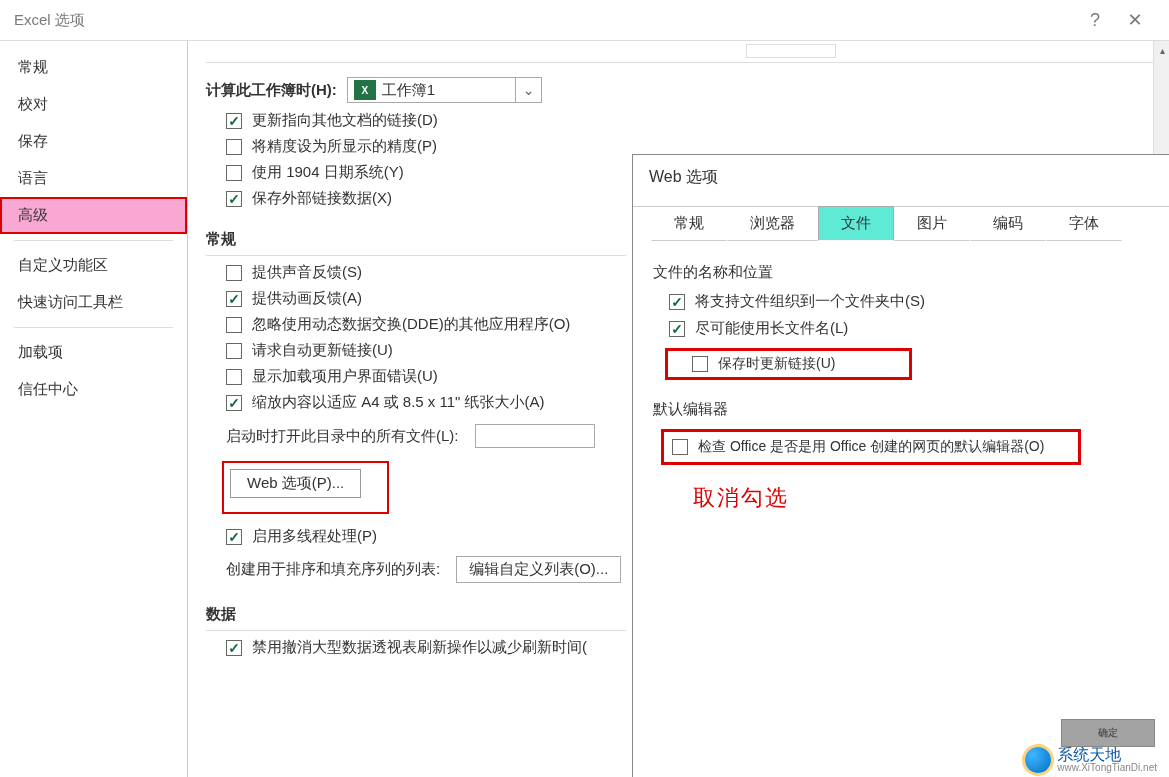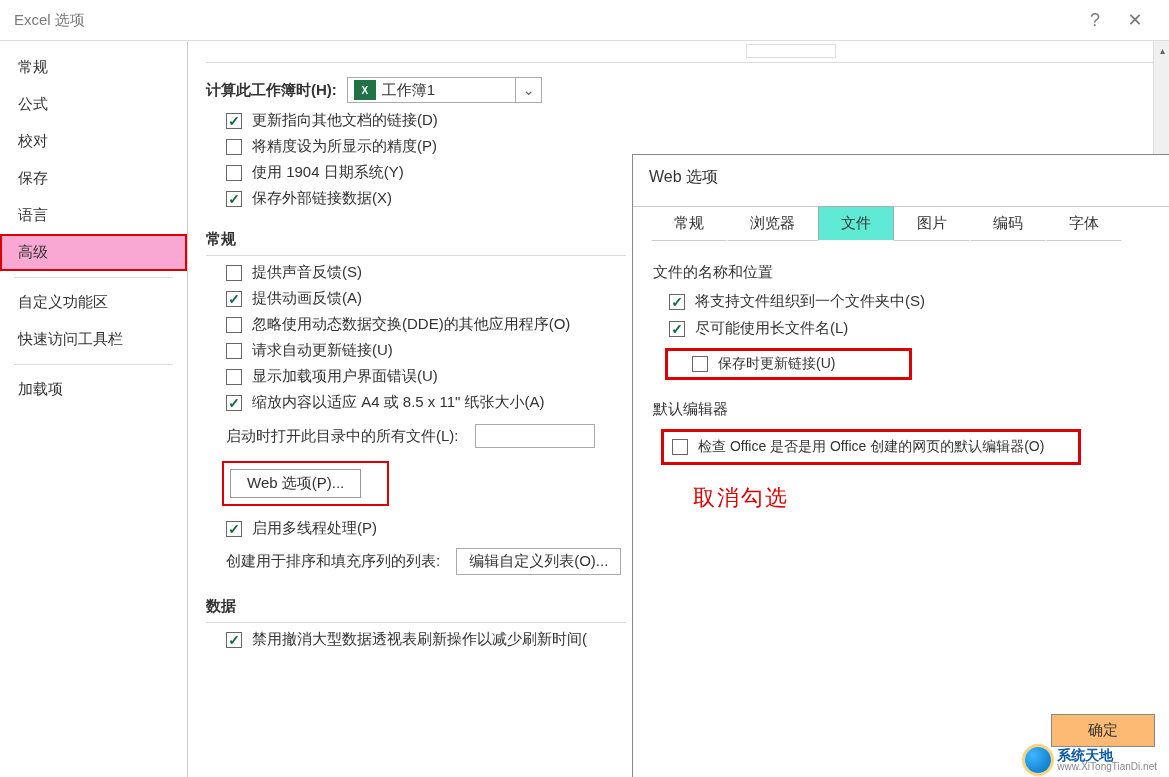--- a/index.html
+++ b/index.html
@@ -153,21 +153,21 @@
   .inline-input {
     display: inline-block;
     width: 120px; height: 24px;
     border: 1px solid #aaa;
     margin-left: 6px;
     vertical-align: middle;
   }
   .web-btn-wrap {
     display: inline-block;
     border: 2px solid #d00;
-    padding: 6px 26px 6px 6px;
+    padding: 6px 26px 14px 6px;
     margin: 6px 0 6px 16px;
   }
   .web-btn {
     border: 1px solid #999;
     padding: 4px 16px;
     font-size: 15px;
     background: #fff;
     display: inline-block;
   }
   .edit-lists {
@@ -249,67 +249,67 @@
     font-size: 22px;
     margin: 18px 0 0 40px;
     letter-spacing: 2px;
   }
   .wd-ok {
     position: absolute;
     right: 16px;
     bottom: 34px;
     border: 1px solid #888;
     padding: 6px 36px;
-    font-size: 15px;
-    background: #fdba74;
+    font-size: 10px;
+    background: #a3a3a3;
   }
   .watermark {
     position: absolute;
     right: 12px;
     bottom: 4px;
     display: flex;
     align-items: center;
     gap: 6px;
     z-index: 30;
     font-family: "Segoe UI", sans-serif;
     pointer-events: none;
   }
   .wm-ball {
     width: 26px; height: 26px; border-radius: 50%;
     background: radial-gradient(circle at 30% 30%, #3fb6ff, #0070c0);
     box-shadow: 0 0 0 3px #ffd27a;
   }
   .wm-txt { display:flex; flex-direction:column; line-height:1; }
-  .wm-txt .l1 { color:#0a5aa8; font-weight:bold; font-size:14px; }
+  .wm-txt .l1 { color:#0a5aa8; font-weight:normal; font-size:16px; }
   .wm-txt .l2 { color:#888; font-size:10px; }
 </style>
 </head>
 <body>
 
 <div class="titlebar">
   <span>Excel 选项</span>
   <div class="titlebar-spacer"></div>
   <div class="titlebtn">?</div>
   <div class="titlebtn">✕</div>
 </div>
 
 <div class="main">
 
   <div class="sidebar">
     <div class="side-item">常规</div>
-    <div class="side-item">公式</div>
     <div class="side-item">校对</div>
     <div class="side-item">保存</div>
     <div class="side-item">语言</div>
     <div class="side-item sel">高级</div>
     <div class="side-sep"></div>
     <div class="side-item">自定义功能区</div>
     <div class="side-item">快速访问工具栏</div>
     <div class="side-sep"></div>
     <div class="side-item">加载项</div>
+    <div class="side-item">信任中心</div>
   </div>
 
   <div class="content">
     <div class="scroll-area">
       <div class="top-cut">
         <span class="box-outline"></span>
       </div>
 
       <div class="section-row">
         <span class="lbl">计算此工作簿时(H):</span>

